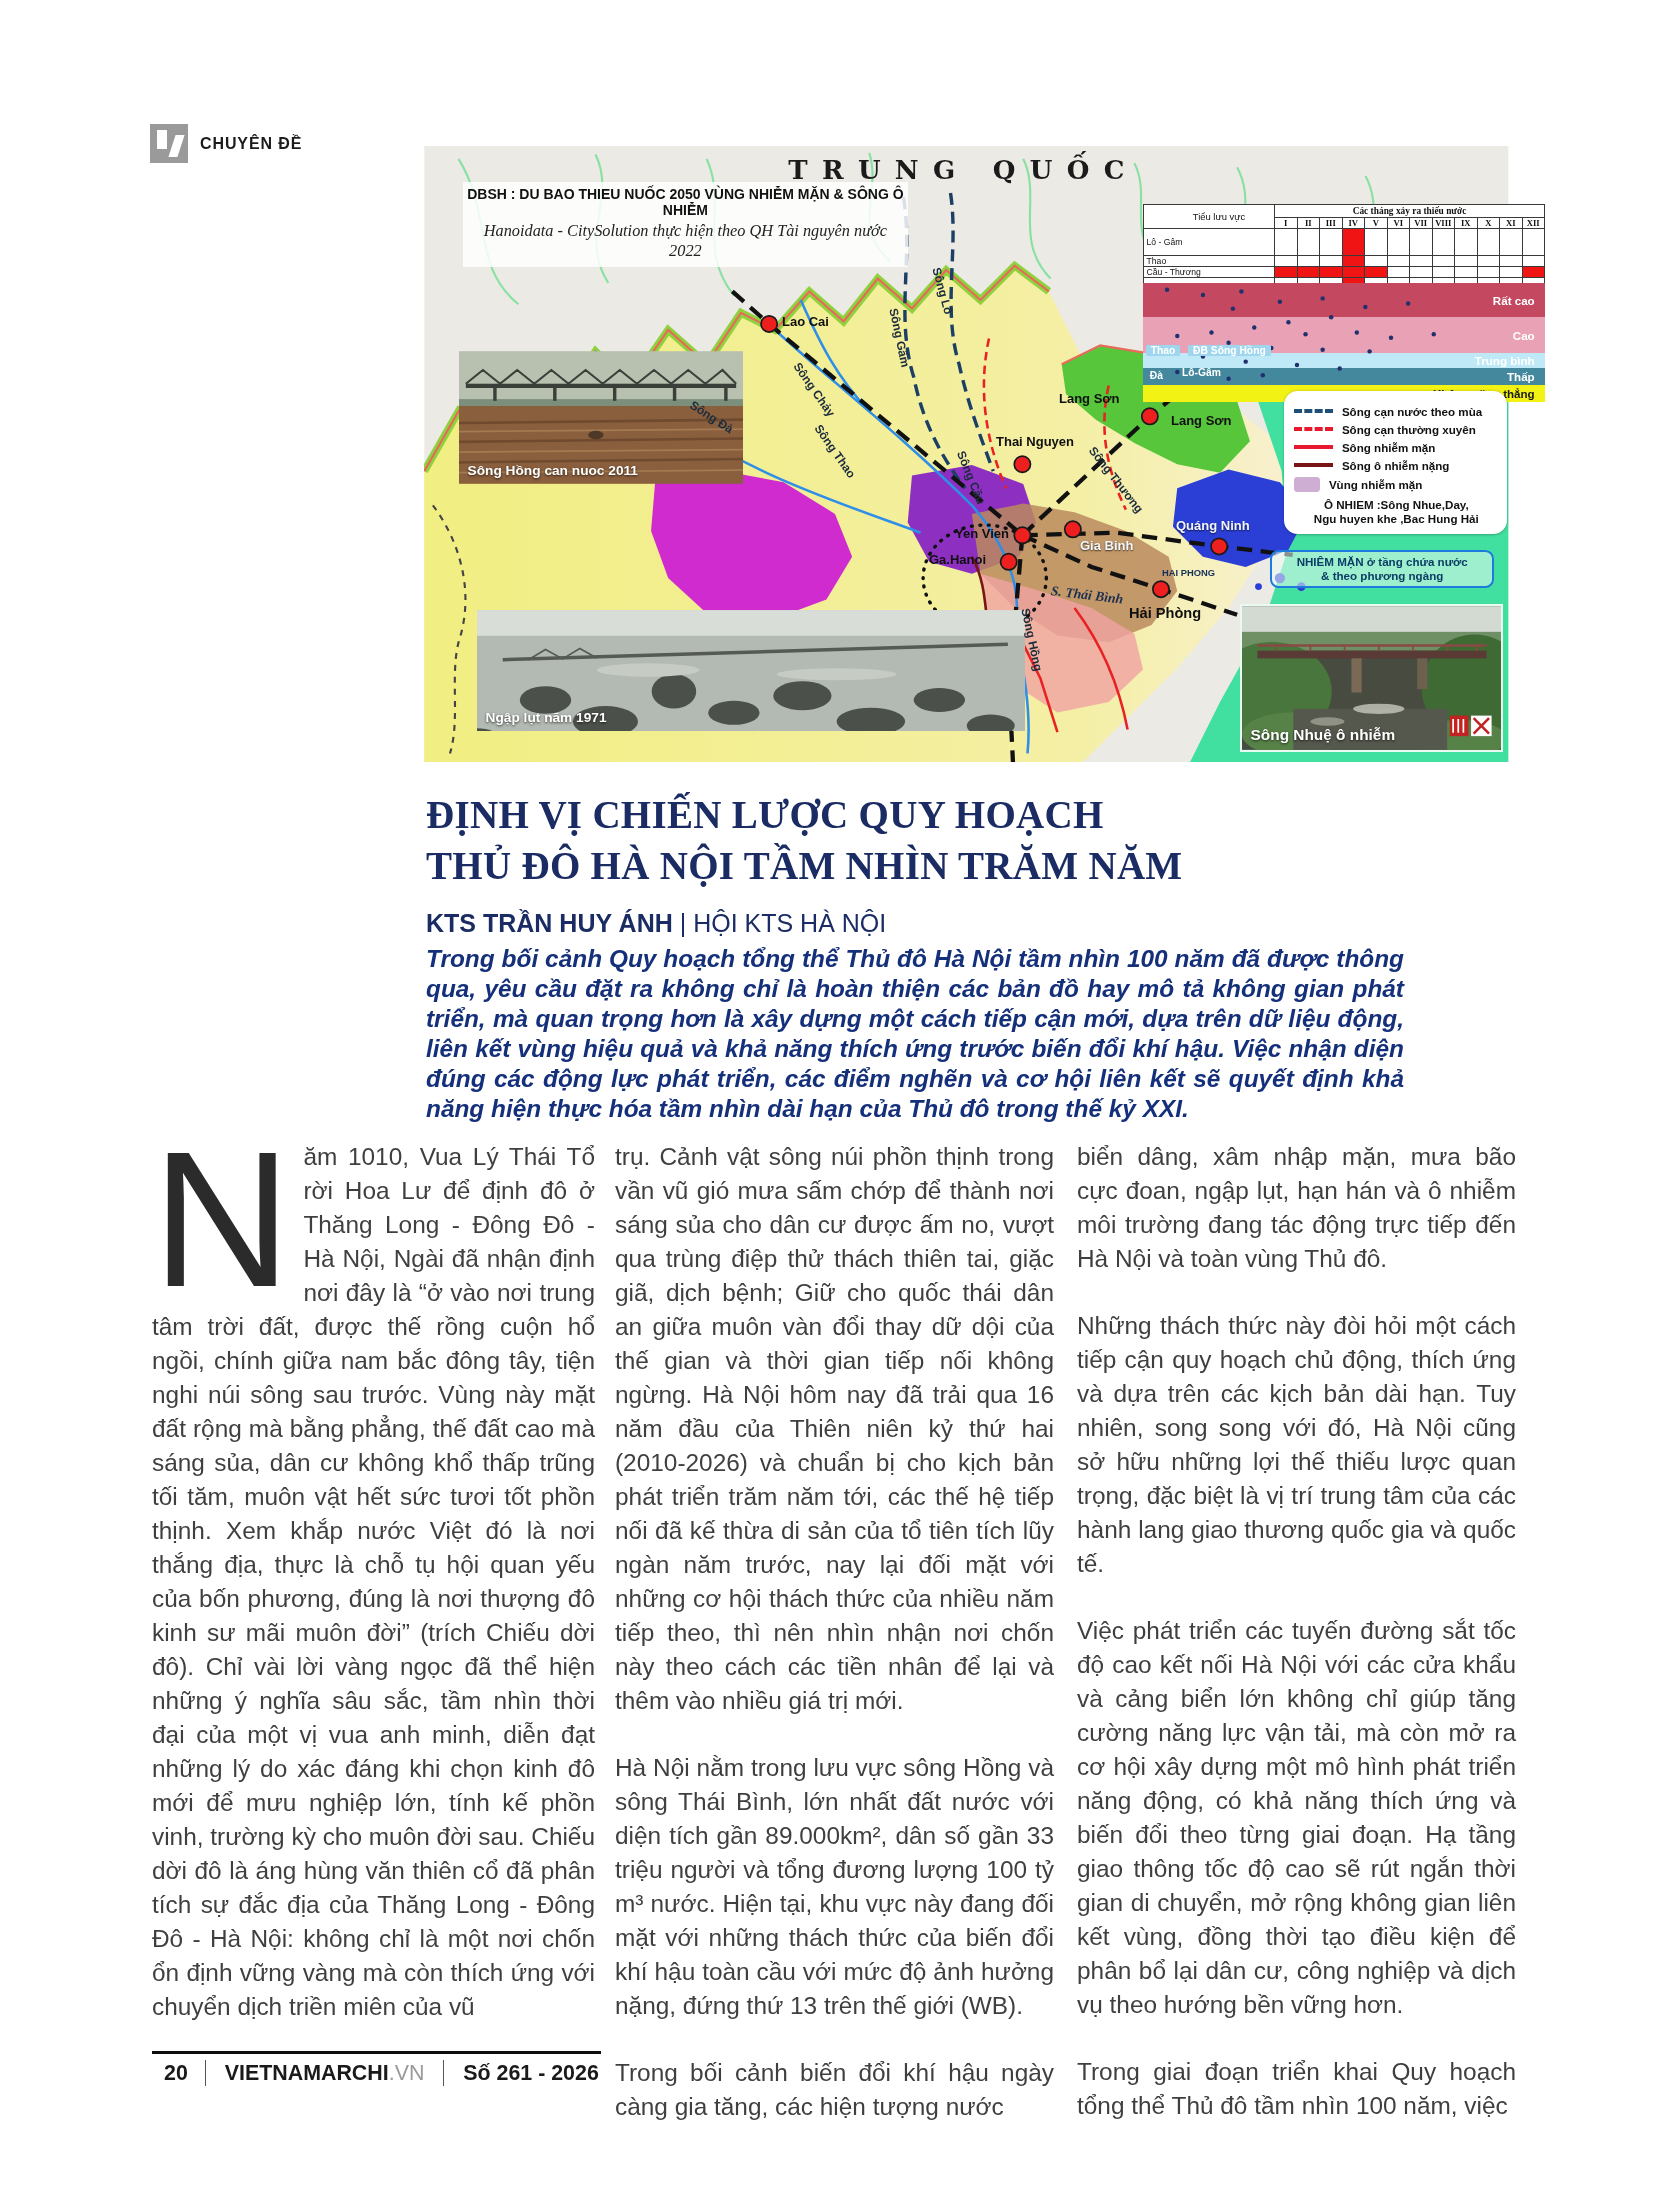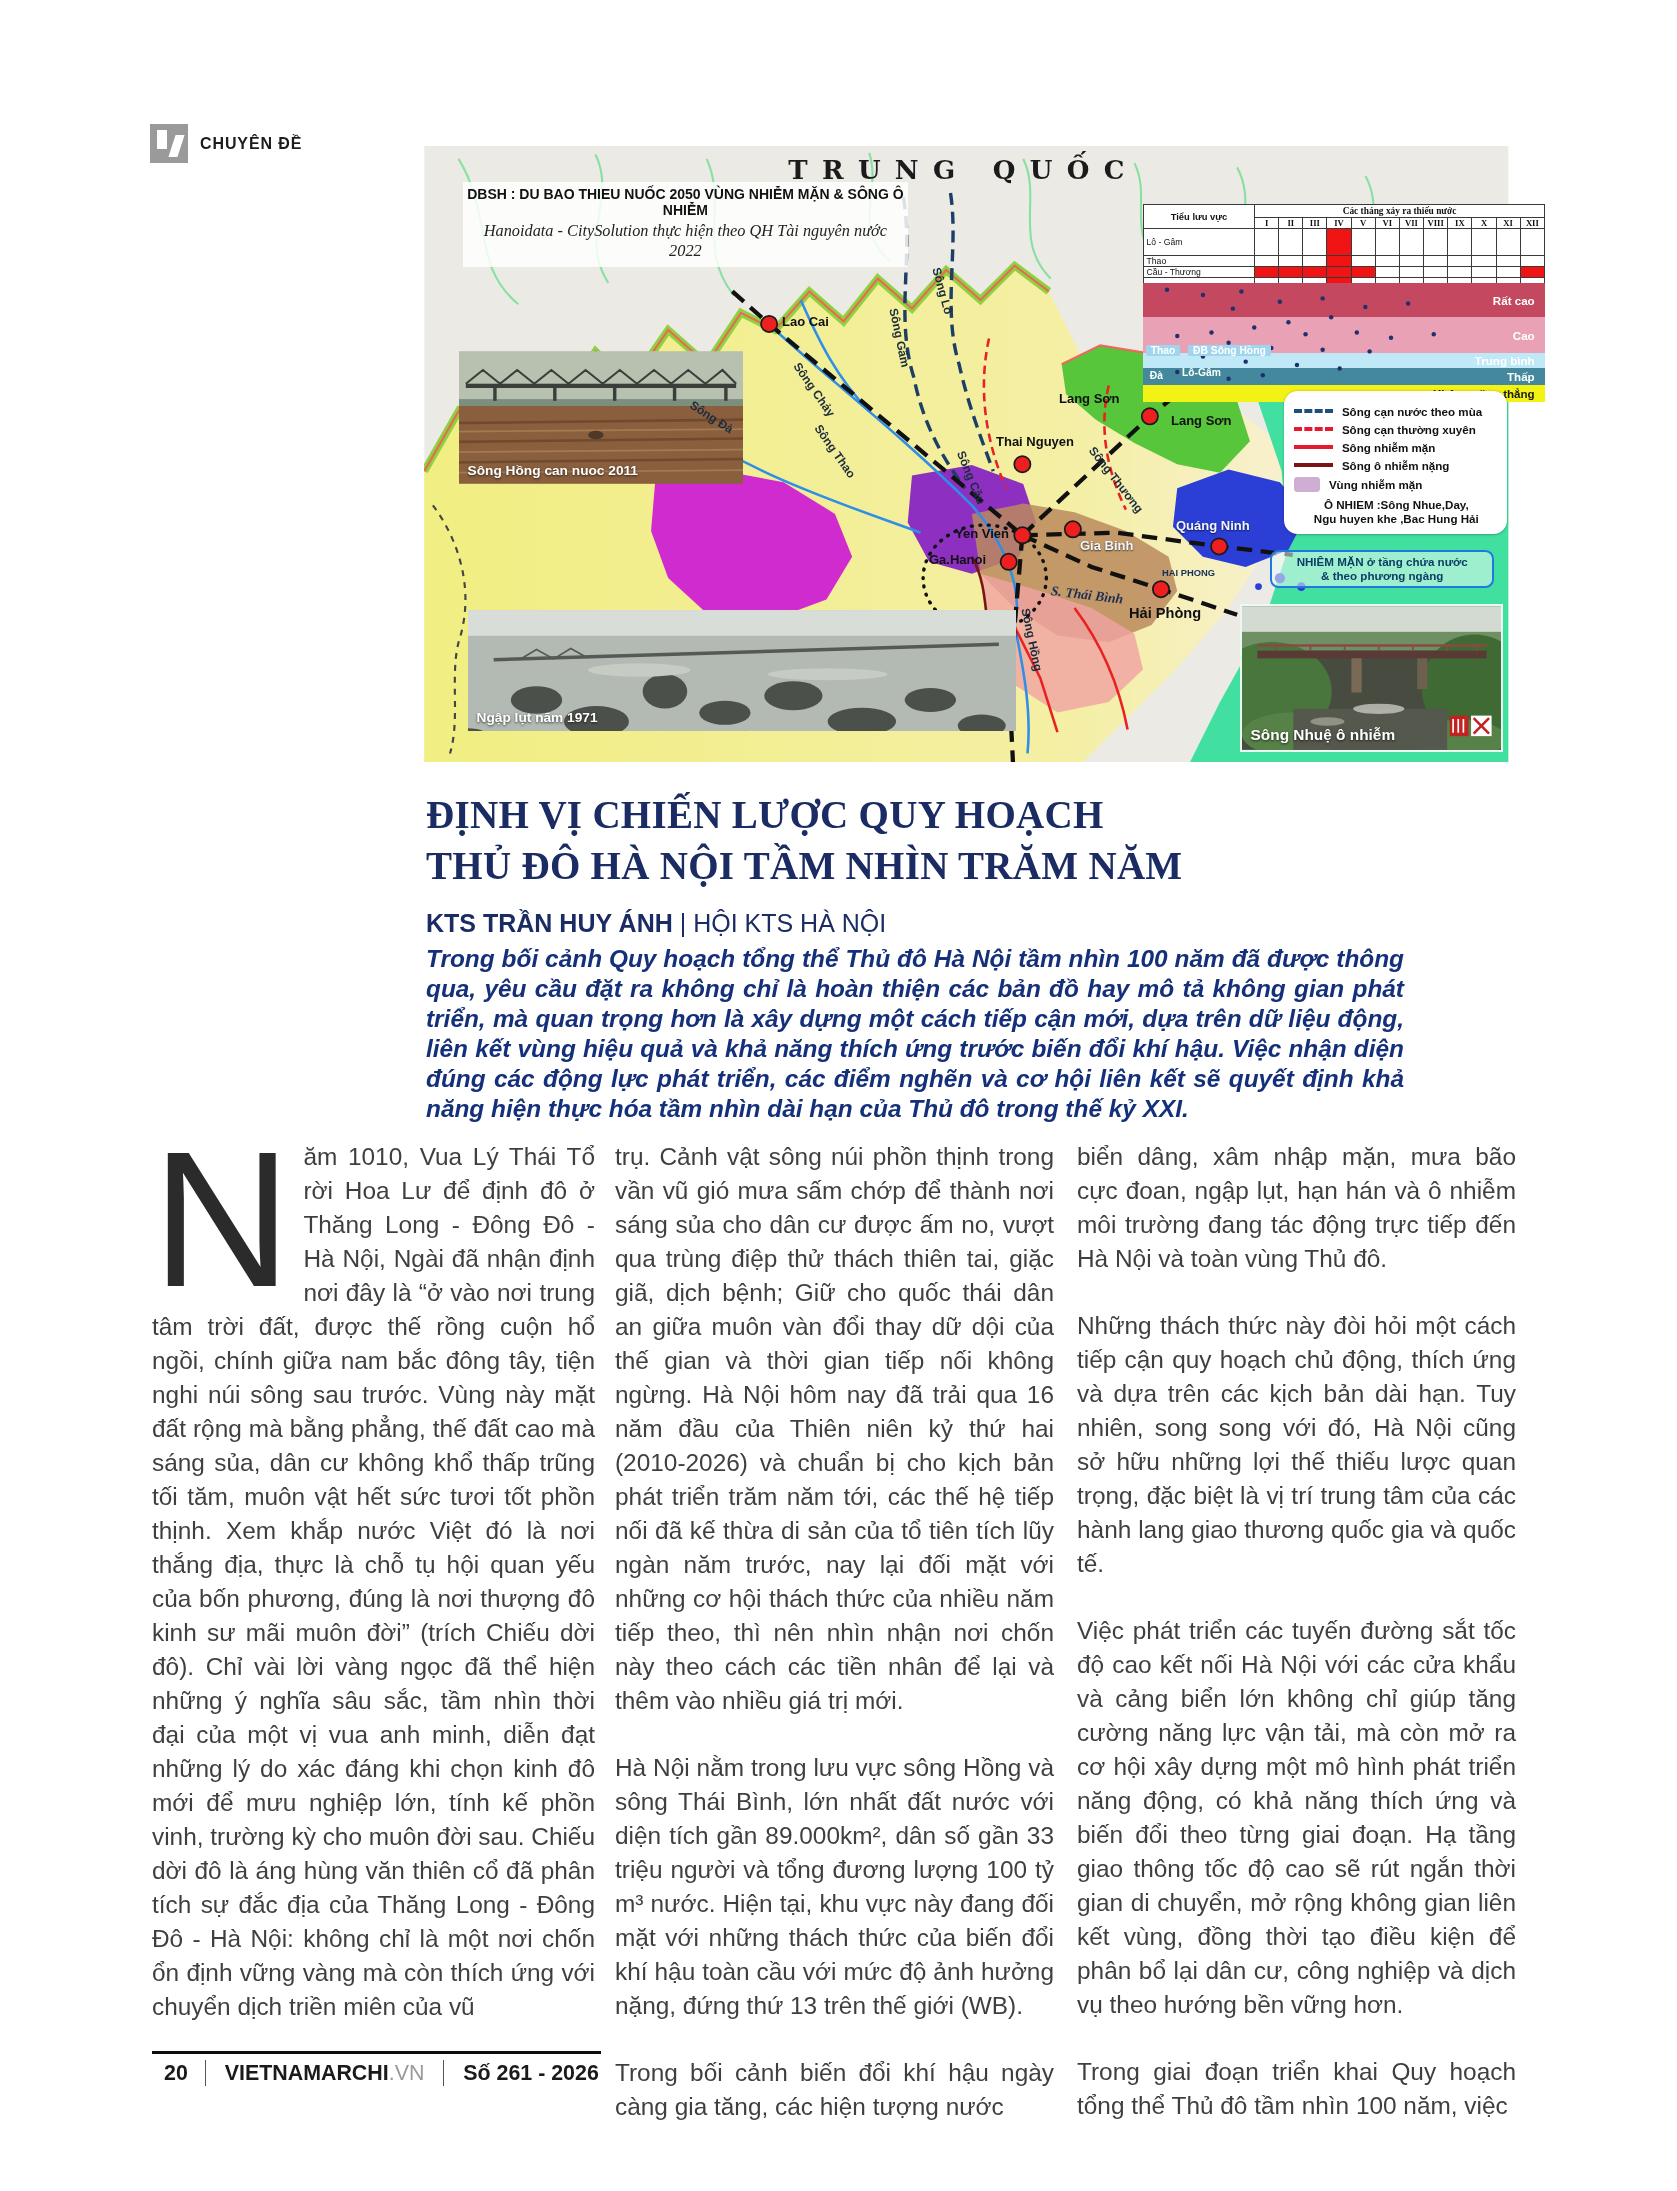--- a/index.html
+++ b/index.html
@@ -17,21 +17,21 @@
   .country-label{position:absolute;left:257px;top:8.6px;width:565px;text-align:center;
     font-family:"DejaVu Serif",serif;font-weight:bold;font-size:26px;letter-spacing:0.55em;color:#1b1b1b;}
   .map-caption{position:absolute;left:39px;top:36px;width:438px;background:rgba(255,255,255,.84);
     text-align:center;padding:4.3px 3.4px 6px 3.4px;}
   .map-caption .l1{font-size:14px;font-weight:bold;color:#111;}
   .map-caption .l2{font-family:"Liberation Serif",serif;font-style:italic;font-size:16.3px;color:#222;margin-top:2.6px;}
   
   .shortage-table{position:absolute;left:719px;top:58px;width:402px;background:#fff;}
   .shortage-table table{border-collapse:collapse;width:100%;table-layout:fixed;}
   .shortage-table td{border:0.9px solid #3a3a3a;font-size:8.6px;color:#111;text-align:center;padding:0;background:#fff;overflow:hidden;}
-  .shortage-table td.corner{font-weight:bold;font-size:9.4px;}
+  .shortage-table td.corner{font-weight:normal;font-size:9.4px;padding-left:20px;}
   .shortage-table td.mh{font-weight:bold;font-size:9.4px;font-family:"Liberation Serif",serif;}
   .shortage-table td.mon{font-weight:bold;font-family:"Liberation Serif",serif;}
   .shortage-table td.rl{text-align:left;padding-left:2.6px;font-size:8.6px;}
   .shortage-table td.red{background:#f01414;}
   
   .band-chart{position:absolute;left:719px;top:137px;width:402px;height:106px;}
   .band-row{display:flex;align-items:center;justify-content:flex-end;}
   .band-row span{font-size:11.6px;font-weight:bold;padding-right:10.3px;}
   .band-chip{position:absolute;font-size:10.3px;font-weight:bold;color:#fff;white-space:nowrap;}
   .chip-bg{background:#9fd6ee;padding:0 5.1px;border-radius:1.7px;}
@@ -46,21 +46,21 @@
   .legend-box .lbl{font-size:11.6px;font-weight:bold;color:#111;}
   .legend-note{font-size:11.6px;font-weight:bold;color:#111;text-align:center;margin-top:5.1px;line-height:14.6px;}
   .warning-box{position:absolute;left:846px;top:404px;width:217px;border:2.6px solid #1f7ae0;border-radius:8.6px;
     background:rgba(235,252,244,.55);text-align:center;padding:2.6px 1.7px;
     font-size:11.6px;font-weight:bold;color:#0b3d66;line-height:14.6px;}
   
   .photo{position:absolute;overflow:hidden;}
   .photo .cap{position:absolute;left:8.6px;bottom:6px;color:#fff;font-weight:bold;font-size:13.7px;
     text-shadow:0 0.9px 2.6px rgba(0,0,0,.7);}
   .photo1{left:35px;top:205px;width:284px;height:133px;}
-  .photo2{left:44px;top:464px;width:548px;height:121px;}
+  .photo2{left:53px;top:464px;width:548px;height:121px;}
   .photo3{left:816px;top:458px;width:259px;height:144px;border:2.6px solid #eafaf2;}
   .photo3 .cap{font-size:15.4px;}
   
   .city{position:absolute;font-size:13px;font-weight:bold;color:#101010;white-space:nowrap;}
   .river{position:absolute;font-size:12px;font-weight:bold;color:#1c2c3c;white-space:nowrap;transform-origin:left top;}
   .c-light{color:#f2f7ff;text-shadow:0 0.9px 1.7px rgba(0,0,0,.7);}
   .c-small{font-size:9.4px;color:#16325a;}
   .c-big{font-size:14.6px;}
   .r-serif{font-family:"Liberation Serif",serif;font-style:italic;font-weight:bold;font-size:13.7px;color:#1d3050;}
   

